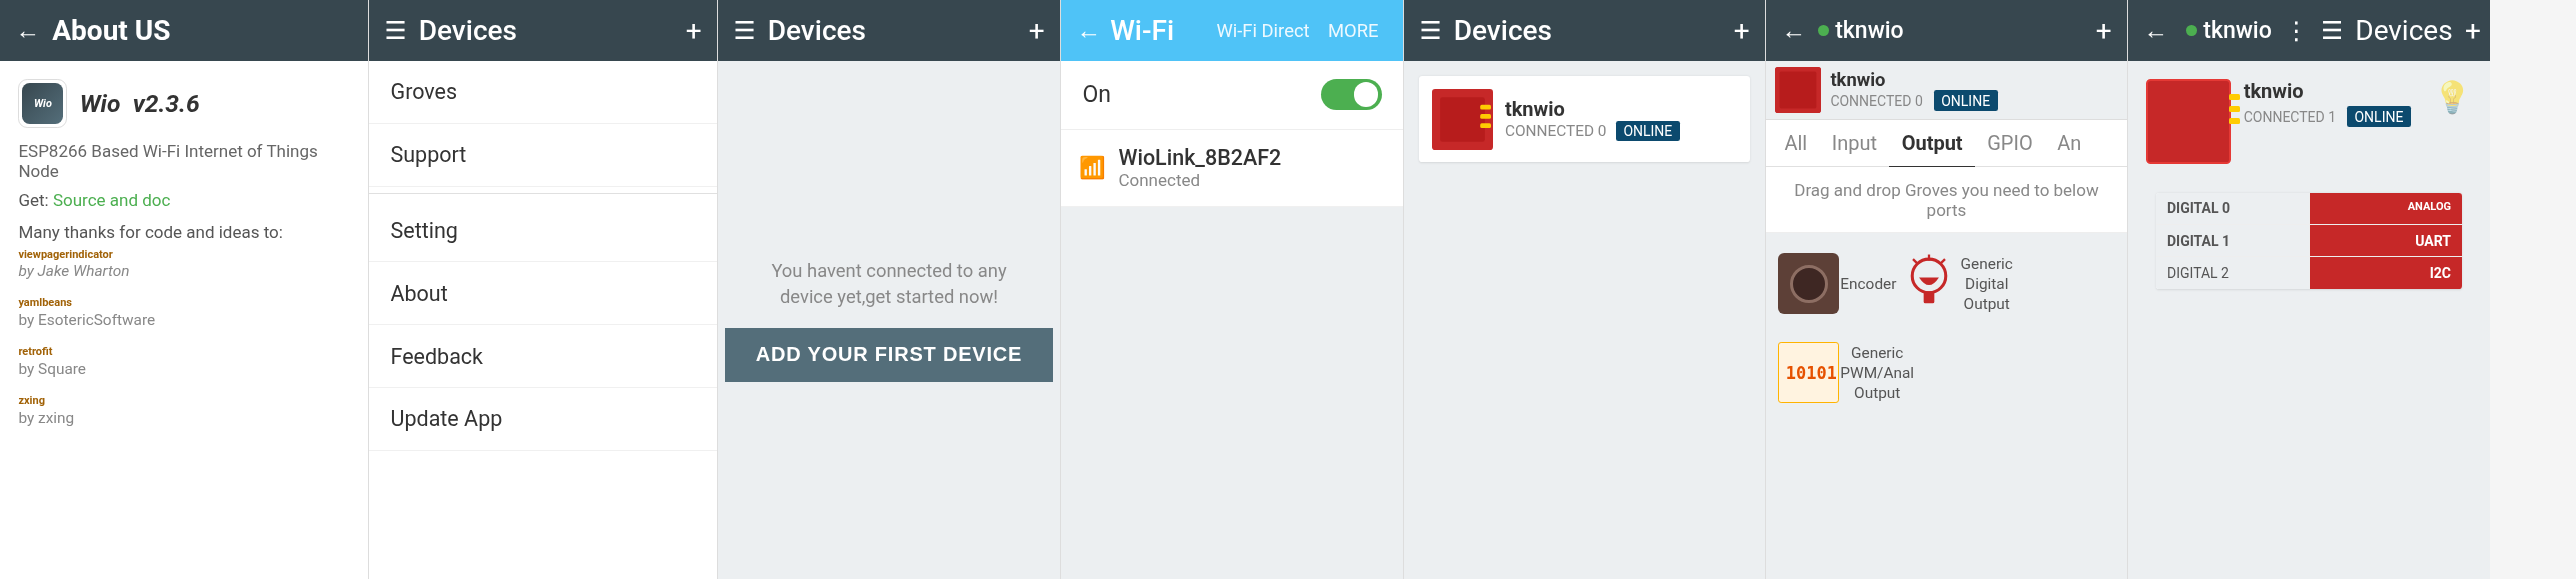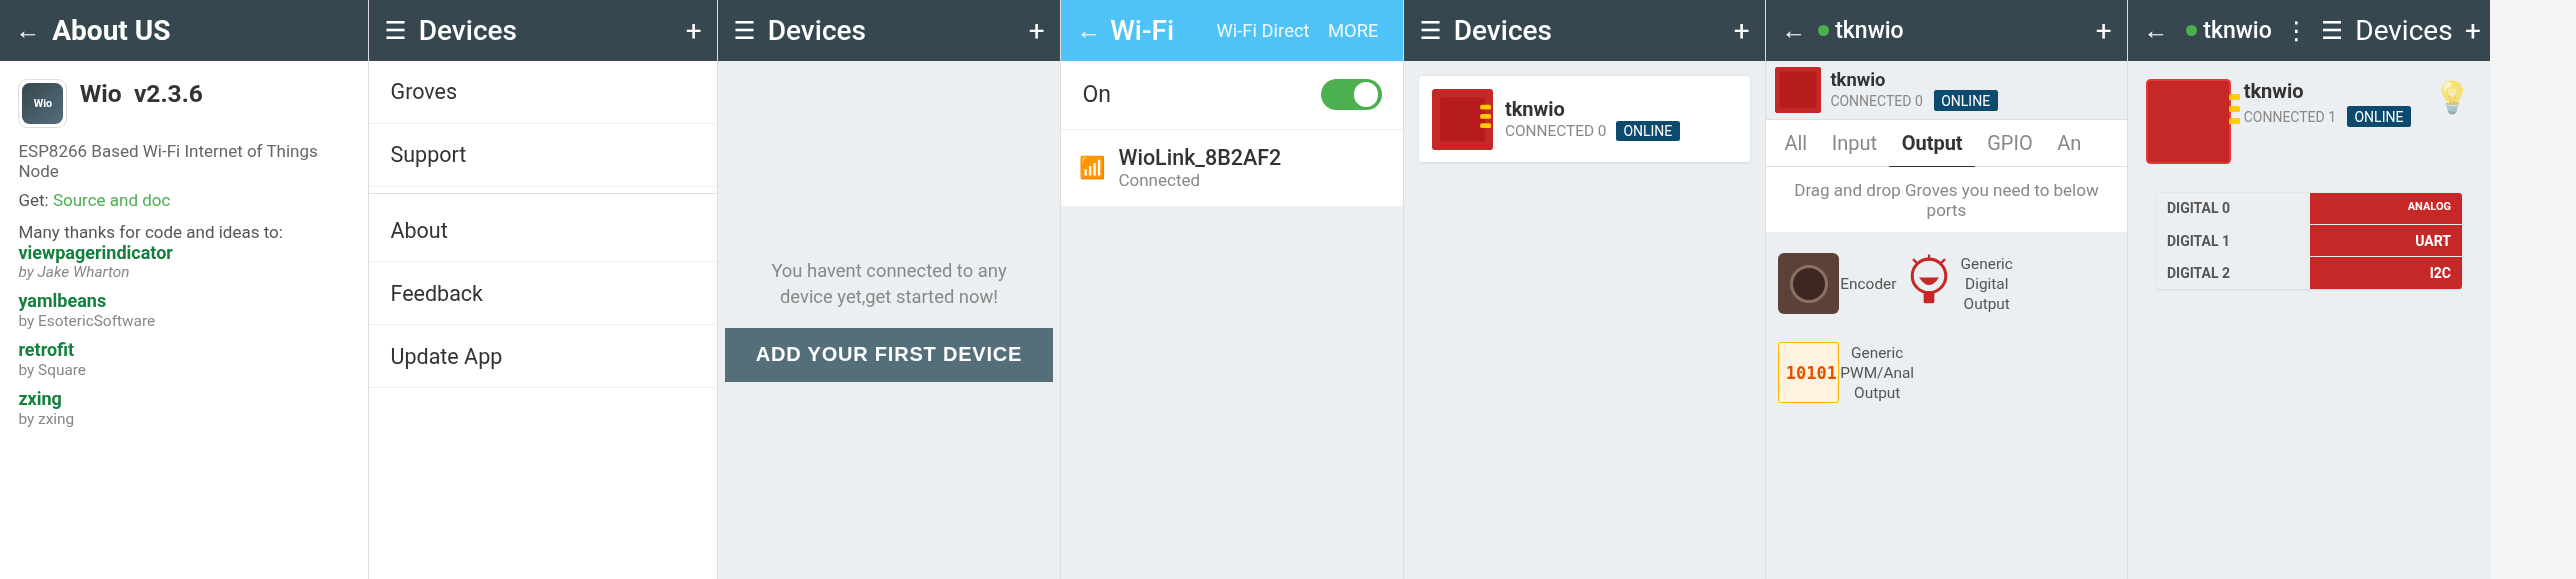--- a/index.html
+++ b/index.html
@@ -39,23 +39,24 @@
       font-size: 28px;
       font-weight: 700;
     }
     .panel-about .content {
       padding: 18.4px;
       flex: 1;
       overflow-y: auto;
     }
     .app-info {
       display: flex;
-      align-items: flex-start;
+      align-items: center;
       gap: 12.3px;
       margin-bottom: 12.3px;
+      font-style: italic;
     }
     .app-logo {
       width: 49px;
       height: 49px;
       background: #fff;
       border: 1.5px solid #ddd;
       border-radius: 9.2px;
       display: flex;
       align-items: center;
       justify-content: center;
@@ -99,21 +100,21 @@
     .thanks-section {
       font-size: 17px;
       color: #555;
       margin-bottom: 6.1px;
     }
     .thanks-section a { color: #4CAF50; text-decoration: none; }
     .thanks-section .by { color: #888; font-style: italic; }
     .lib-item {
       margin-bottom: 6.1px;
     }
-    .lib-item a { color: #15803d; text-decoration: none; font-size: 18px; font-weight: bold; }
+    .lib-item a { color: #a16207; text-decoration: none; font-size: 11px; font-weight: bold; }
     .lib-item .by { color: #888; font-size: 15.4px; }
 
     
     .panel-menu {
       width: 349px;
       height: 579px;
       background: #fff;
       display: flex;
       flex-direction: column;
       border-right: 0.8px solid #ddd;
@@ -574,20 +575,21 @@
 <div class="panel-menu">
   <div class="header">
     <span class="menu-icon">☰</span>
     <span class="title">Devices</span>
     <span class="add-icon">+</span>
   </div>
   <div class="menu-items">
     <div class="menu-item">Groves</div>
     <div class="menu-item">Support</div>
     <div class="menu-divider"></div>
+    <div class="menu-item">Setting</div>
     <div class="menu-item">About</div>
     <div class="menu-item">Feedback</div>
     <div class="menu-item">Update App</div>
   </div>
 </div>
 
 <div class="panel-devices-empty">
   <div class="header">
     <span class="menu-icon">☰</span>
     <span class="title" style="color:#fff;font-size:28px;font-weight:500;flex:1;">Devices</span>
@@ -756,19 +758,19 @@
     <div style="margin:19px;background:#fff;border-radius:3.1px;overflow:hidden;box-shadow:0 0.8px 2.3px rgba(0,0,0,0.1);">
       <div style="display:flex;border-bottom:0.8px solid #eee;">
         <div style="flex:1;padding:7.7px 10.8px;font-size:14px;background:#eceff1;color:#555;font-weight:bold;border-right:0.8px solid #eee;">DIGITAL 0</div>
         <div style="flex:1;padding:7.7px 10.8px;font-size:11px;background:#c62828;color:#fff;font-weight:bold;text-align:right;">ANALOG</div>
       </div>
       <div style="display:flex;border-bottom:0.8px solid #eee;">
         <div style="flex:1;padding:7.7px 10.8px;font-size:14px;background:#eceff1;color:#555;font-weight:bold;border-right:0.8px solid #eee;">DIGITAL 1</div>
         <div style="flex:1;padding:7.7px 10.8px;font-size:14px;background:#c62828;color:#fff;font-weight:bold;text-align:right;">UART</div>
       </div>
       <div style="display:flex;">
-        <div style="flex:1;padding:7.7px 10.8px;font-size:14px;background:#eceff1;color:#555;font-weight:bold;border-right:0.8px solid #eee;">DIGITAL 2</div>
+        <div style="flex:1;padding:7.7px 10.8px;font-size:14px;background:#eceff1;color:#555;font-weight:normal;border-right:0.8px solid #eee;">DIGITAL 2</div>
         <div style="flex:1;padding:7.7px 10.8px;font-size:14px;background:#c62828;color:#fff;font-weight:bold;text-align:right;">I2C</div>
       </div>
     </div>
   </div>
 </div>
 
 
 </body></html>

